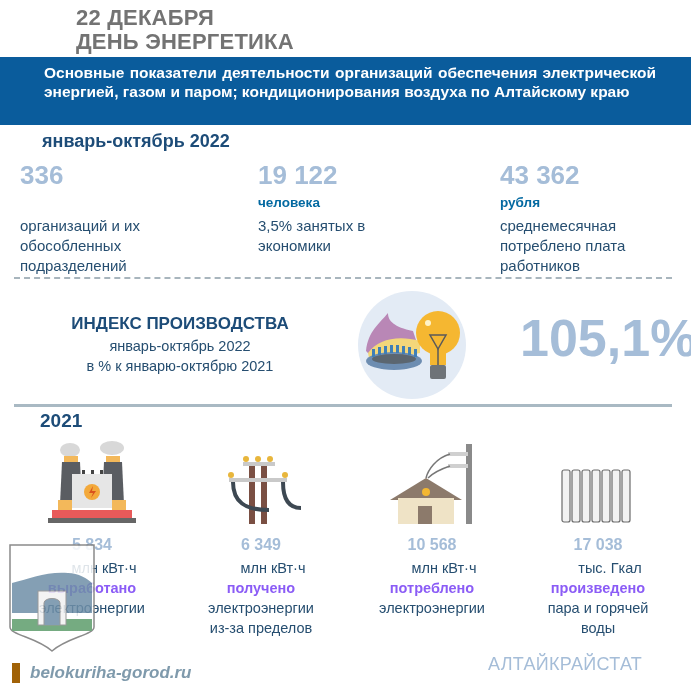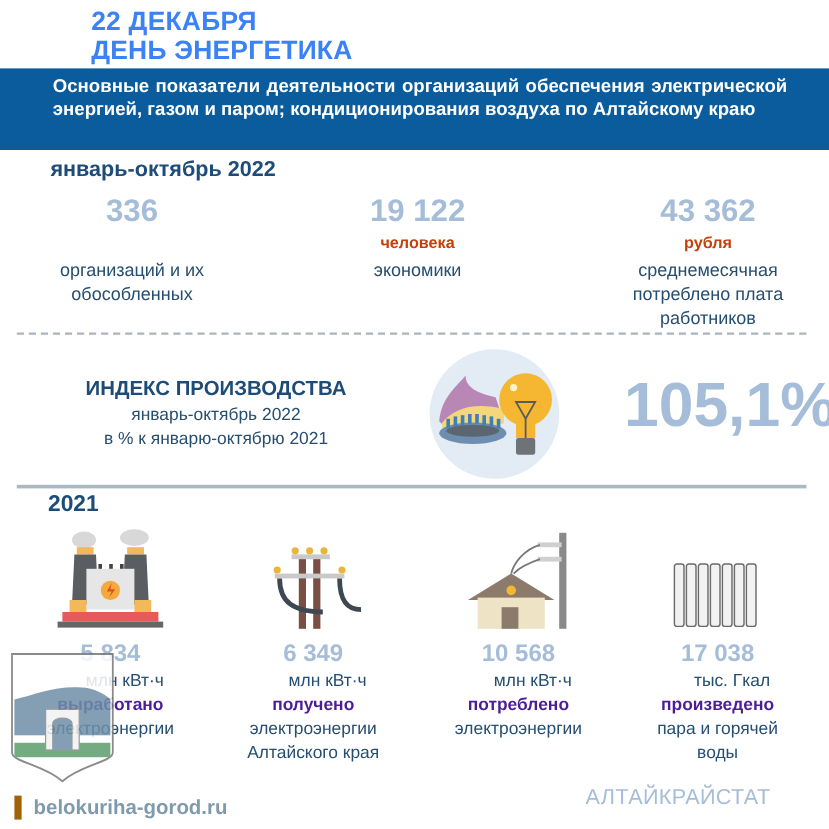--- a/index.html
+++ b/index.html
@@ -1,78 +1,80 @@
 <!DOCTYPE html>
 <html><head>
 <meta charset="utf-8">
 <style>
   * { box-sizing: border-box; margin: 0; padding: 0; }
   html, body { width: 691px; height: 691px; background: #ffffff; overflow: hidden; }
   body { position: relative; font-family: "Liberation Sans", sans-serif; color: #1d4e7a; }
 
   .abs { position: absolute; }
 
-  .title { left: 76px; top: 6px; font-size: 22px; font-weight: bold; color: #3b82f6; line-height: 24px; letter-spacing: 0.2px; }
+  .title { left: 76px; top: 6px; font-size: 22px; font-weight: bold; color: #737373; line-height: 24px; letter-spacing: 0.2px; }
   .banner { left: 0; top: 57px; width: 691px; height: 68px; background: #0a5c9c; }
   .banner-text { left: 44px; top: 63px; width: 612px; font-size: 15.5px; font-weight: bold; color: #ffffff; line-height: 19px; text-align: justify; }
 
   .period { left: 42px; top: 131px; font-size: 18px; font-weight: bold; color: #1d4c78; }
 
-  .stat-col { text-align: center; }
+  .stat-col { }
   .stat-num { font-size: 26px; font-weight: bold; color: #a5bdd8; line-height: 30px; }
-  .stat-unit { font-size: 13.5px; font-weight: bold; color: #c2410c; line-height: 18px; margin-top: 4px; }
+  .stat-unit { font-size: 13.5px; font-weight: bold; color: #0369a1; line-height: 18px; margin-top: 4px; }
   .stat-desc { font-size: 15px; color: #264e70; line-height: 20px; }
 
   .dashed { left: 14px; top: 277px; width: 658px; height: 0; border-top: 2px dashed #a8b5bd; }
 
   .idx-title { left: 0; top: 314px; width: 360px; text-align: center; font-size: 17px; font-weight: bold; color: #1d4c78; }
   .idx-sub { left: 0; top: 336px; width: 360px; text-align: center; font-size: 14.5px; color: #264e70; line-height: 20px; }
   .idx-circle { left: 358px; top: 291px; width: 108px; height: 108px; border-radius: 50%; background: #e3ebf5; overflow: hidden; }
   .idx-value { left: 520px; top: 308px; font-size: 52px; font-weight: bold; color: #a5bdd8; }
 
   .solid { left: 14px; top: 404px; width: 658px; height: 0; border-top: 3px solid #a9b9c3; }
 
   .year { left: 40px; top: 410px; font-size: 19px; font-weight: bold; color: #1d4c78; }
 
   .prod { text-align: center; width: 160px; }
   .prod-icon { height: 90px; display: flex; align-items: flex-end; justify-content: center; }
-  .prod-num { font-size: 20px; font-weight: bold; color: #a5bdd8; line-height: 26px; margin-top: 6px; }
+  .prod-num { font-size: 16px; font-weight: bold; color: #a5bdd8; line-height: 26px; margin-top: 6px; }
   .prod-unit { font-size: 14.5px; color: #264e70; line-height: 20px; padding-left: 24px; }
-  .prod-verb { font-size: 14.5px; font-weight: bold; color: #4c1d95; line-height: 20px; }
+  .prod-verb { font-size: 14.5px; font-weight: bold; color: #8b5cf6; line-height: 20px; }
   .prod-desc { font-size: 14.5px; color: #264e70; line-height: 20px; }
 
   .crest { left: 8px; top: 543px; width: 88px; height: 110px; }
-  .site { left: 12px; top: 663px; font-size: 17px; font-weight: bold; color: #7f9aac; padding-left: 10px; border-left: 6px solid #a16207; line-height: 20px; }
+  .site { left: 12px; top: 663px; font-size: 17px; font-weight: bold; font-style: italic; color: #7f9aac; padding-left: 10px; border-left: 8px solid #a16207; line-height: 20px; }
   .source { left: 488px; top: 654px; font-size: 18px; font-weight: normal; color: #a5bdd8; letter-spacing: 0.3px; }
 </style>
 </head>
 <body>
 
 <div class="abs title">
   <div>22 ДЕКАБРЯ</div>
   <div>ДЕНЬ ЭНЕРГЕТИКА</div>
 </div>
 <div class="abs banner"></div>
 <div class="abs banner-text">Основные показатели деятельности организаций обеспечения электрической энергией, газом и паром; кондиционирования воздуха по Алтайскому краю</div>
 
 <div class="abs period">январь-октябрь 2022</div>
 
 <div class="abs stat-col" style="left:20px; top:160px; width:180px;">
   <div class="stat-num">336</div>
   <div class="stat-unit" style="height:18px;"></div>
   <div class="stat-desc" style="margin-top:4px;">
     <div>организаций и их</div>
     <div>обособленных</div>
+    <div>подразделений</div>
   </div>
 </div>
 
 <div class="abs stat-col" style="left:258px; top:160px; width:180px;">
   <div class="stat-num">19 122</div>
   <div class="stat-unit">человека</div>
   <div class="stat-desc" style="margin-top:4px;">
+    <div>3,5% занятых в</div>
     <div>экономики</div>
   </div>
 </div>
 
 <div class="abs stat-col" style="left:500px; top:160px; width:180px;">
   <div class="stat-num">43 362</div>
   <div class="stat-unit">рубля</div>
   <div class="stat-desc" style="margin-top:4px;">
     <div>среднемесячная</div>
     <div>потреблено плата</div>
@@ -158,21 +160,21 @@
         <circle cx="64" cy="29" r="3" fill="#e8b63c"></circle>
       <path d="M12 36 C12 56, 24 64, 48 64" fill="none" stroke="#3d4852" stroke-width="4"></path>
       <path d="M62 36 C62 54, 68 62, 80 62" fill="none" stroke="#3d4852" stroke-width="4"></path>
     </svg>
   </div>
   <div class="prod-num">6 349</div>
   <div class="prod-unit">млн кВт·ч</div>
   <div class="prod-verb">получено</div>
   <div class="prod-desc">
     <div>электроэнергии</div>
-    <div>Алтайского края</div>
+    <div>из-за пределов</div>
   </div>
 </div>
 
 <div class="abs prod" style="left:352px; top:436px;">
   <div class="prod-icon">
     <svg width="92" height="84" viewBox="0 0 92 84">
       <rect x="80" y="2" width="6" height="80" fill="#8a8a8a"></rect>
       <rect x="62" y="10" width="20" height="4" fill="#d0d0d0"></rect>
       <rect x="62" y="22" width="20" height="4" fill="#d0d0d0"></rect>
       <path d="M64 12 C50 16, 42 28, 40 36" fill="none" stroke="#777" stroke-width="1.5"></path>

